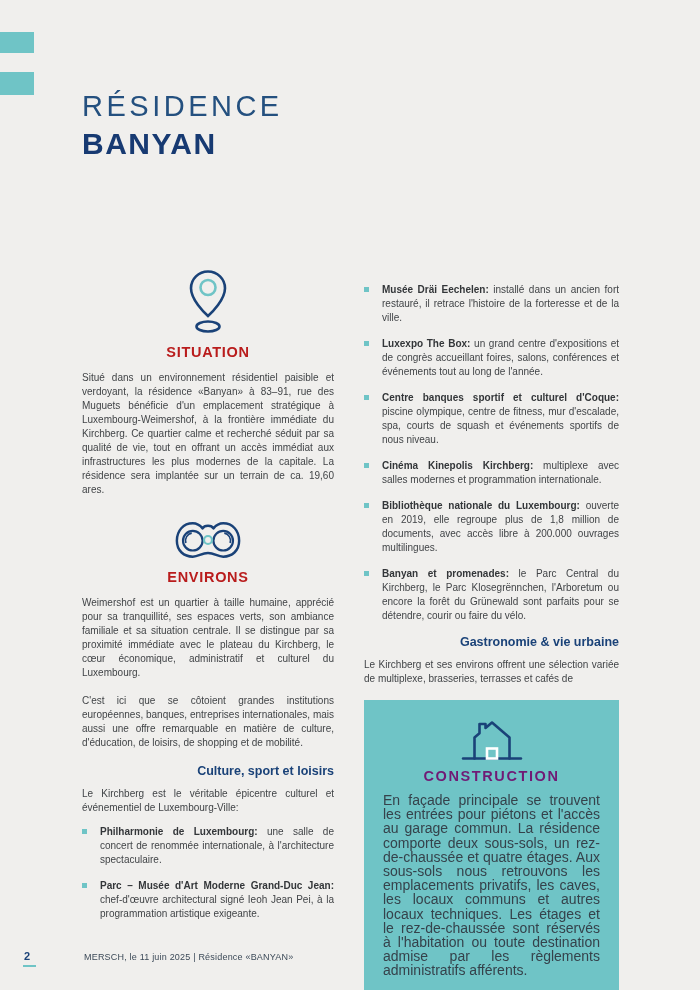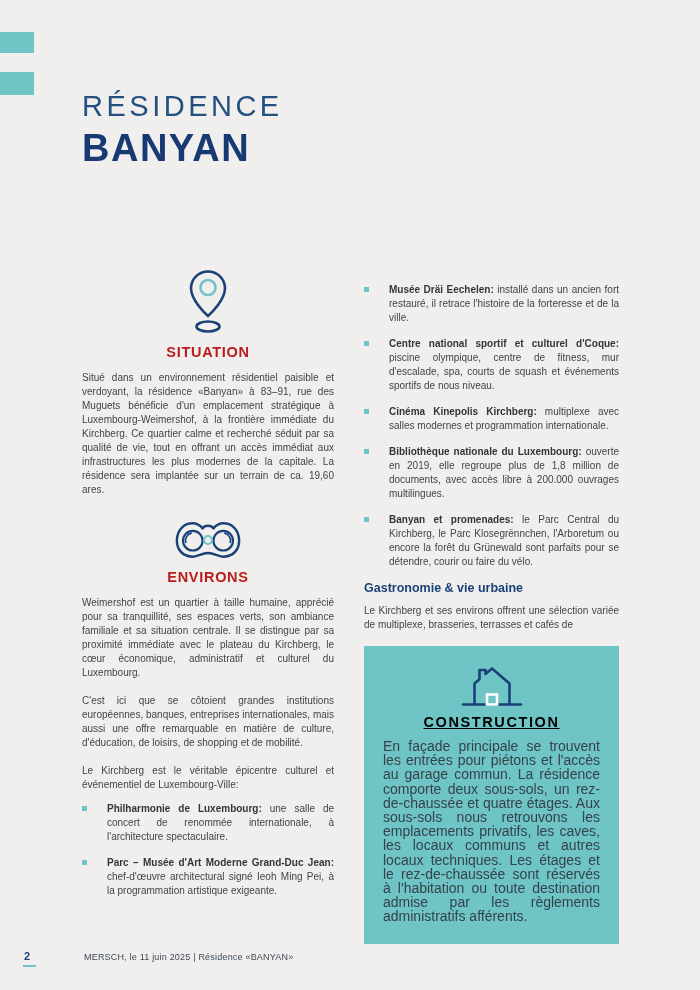--- a/index.html
+++ b/index.html
@@ -9,44 +9,44 @@
     -webkit-font-smoothing:antialiased;
   }
   
   .mark{position:absolute;left:0;background:#6fc4c6;}
   .mark-1{top:32px;width:34px;height:21px;}
   .mark-2{top:72px;width:34px;height:23px;}
 
   
   .title{position:absolute;left:82px;top:92px;line-height:1;}
   .title-line1{font-size:29px;font-weight:400;letter-spacing:3.5px;color:#24507f;}
-  .title-line2{font-size:38px;font-weight:700;letter-spacing:1.5px;color:#173a72;margin-top:8px;}
+  .title-line2{font-size:30px;font-weight:700;letter-spacing:1.5px;color:#173a72;margin-top:8px;}
 
   
   .cols{position:absolute;left:82px;top:268px;width:537px;display:flex;gap:30px;}
   .col-left{width:252px;}
   .col-right{width:255px;padding-top:15px;}
 
   .icon-center{text-align:center;}
   .section-head{font-size:14.5px;font-weight:700;color:#b91c1c;letter-spacing:.7px;
     text-align:center;margin:8px 0 11px;}
-  .sub-head{font-size:12.5px;font-weight:700;color:#1a4278;margin:14px 0 9px;}
+  .sub-head{font-size:12.5px;font-weight:700;color:#1a4278;margin:14px 0 9px;text-align:right;}
   .body-p{font-size:10px;line-height:14px;color:#414447;text-align:justify;margin:4px 0 14px;}
   .body-p:last-child{margin-bottom:0;}
 
   ul.blist{list-style:none;margin:0;padding:0;}
-  ul.blist li{display:flex;gap:20px;margin-bottom:12px;}
+  ul.blist li{display:flex;gap:13px;margin-bottom:12px;}
   .bullet-sq{flex:0 0 auto;width:5px;height:5px;background:#6fc4c6;margin-top:4px;}
   .li-text{flex:1;font-size:10px;line-height:14px;color:#414447;text-align:justify;}
   .li-lead{font-weight:700;color:#333639;}
 
   
   .construction{background:#6fc4c6;margin-top:14px;padding:12px 15px 16px;}
-  .construction-head{font-size:14.5px;font-weight:700;color:#000000;letter-spacing:1.6px;
-    text-align:center;margin:4px 0 9px;text-decoration:underline;}
+  .construction-head{font-size:14.5px;font-weight:700;color:#701a75;letter-spacing:1.6px;
+    text-align:center;margin:4px 0 9px;}
   .construction-p{font-size:14px;line-height:14.2px;color:#35424b;text-align:justify;margin:4px;}
 
   
   .footer-num{position:absolute;left:24px;top:950px;font-size:11px;font-weight:700;color:#1a4278;}
   .footer-num-rule{position:absolute;left:23px;top:965px;width:13px;height:2px;background:#6fc4c6;}
   .footer-text{position:absolute;left:84px;top:952px;font-size:9px;color:#3c4a58;letter-spacing:.2px;}
 
   svg{display:inline-block;vertical-align:top;}
 </style>
 </head>
@@ -83,44 +83,49 @@
           <circle cx="71" cy="30" r="13.5" stroke="#1a4278" stroke-width="3"></circle>
           <path d="M19.5,33 A10.5,10.5 0 0 1 27.5,19.5" stroke="#1a4278" stroke-width="2.2"></path>
           <path d="M80.5,33 A10.5,10.5 0 0 0 72.5,19.5" stroke="#1a4278" stroke-width="2.2"></path>
           <circle cx="50" cy="29" r="5.5" stroke="#6fc4c6" stroke-width="3"></circle>
         </svg>
       </div>
       <h3 class="section-head">ENVIRONS</h3>
       <p class="body-p">Weimershof est un quartier à taille humaine, apprécié pour sa tranquillité, ses espaces verts, son ambiance familiale et sa situation centrale. Il se distingue par sa proximité immédiate avec le plateau du Kirchberg, le cœur économique, administratif et culturel du Luxembourg.</p>
       <p class="body-p">C'est ici que se côtoient grandes institutions européennes, banques, entreprises internationales, mais aussi une offre remarquable en matière de culture, d'éducation, de loisirs, de shopping et de mobilité.</p>
 
+      <h4 class="sub-head">Culture, sport et loisirs</h4>
       <p class="body-p" style="margin-bottom:10px;">Le Kirchberg est le véritable épicentre culturel et événementiel de Luxembourg-Ville:</p>
 
       <ul class="blist">
         <li>
           <span class="bullet-sq"></span>
           <span class="li-text"><b class="li-lead">Philharmonie de Luxembourg:</b> <span>une salle de concert de renommée internationale, à l'architecture spectaculaire.</span></span>
         </li>
         <li>
           <span class="bullet-sq"></span>
-          <span class="li-text"><b class="li-lead">Parc – Musée d'Art Moderne Grand-Duc Jean:</b> <span>chef-d'œuvre architectural signé Ieoh Ming Pei, à la programmation artistique exigeante.</span></span>
+          <span class="li-text"><b class="li-lead">Parc – Musée d'Art Moderne Grand-Duc Jean:</b> <span>chef-d'œuvre architectural signé Ieoh Jean Pei, à la programmation artistique exigeante.</span></span>
         </li>
       </ul>
     </div>
 
     <div class="col-right">
 
       <ul class="blist">
         <li>
           <span class="bullet-sq"></span>
           <span class="li-text"><b class="li-lead">Musée Dräi Eechelen:</b> <span>installé dans un ancien fort restauré, il retrace l'histoire de la forteresse et de la ville.</span></span>
         </li>
         <li>
           <span class="bullet-sq"></span>
-          <span class="li-text"><b class="li-lead">Centre national sportif et culturel d'Coque:</b> <span>piscine olympique, centre de fitness, mur d'escalade, spa, courts de squash et événements sportifs de nous niveau.</span></span>
+          <span class="li-text"><b class="li-lead">Luxexpo The Box:</b> <span>un grand centre d'expositions et de congrès accueillant foires, salons, conférences et événements tout au long de l'année.</span></span>
+        </li>
+        <li>
+          <span class="bullet-sq"></span>
+          <span class="li-text"><b class="li-lead">Centre banques sportif et culturel d'Coque:</b> <span>piscine olympique, centre de fitness, mur d'escalade, spa, courts de squash et événements sportifs de nous niveau.</span></span>
         </li>
         <li>
           <span class="bullet-sq"></span>
           <span class="li-text"><b class="li-lead">Cinéma Kinepolis Kirchberg:</b> <span>multiplexe avec salles modernes et programmation internationale.</span></span>
         </li>
         <li>
           <span class="bullet-sq"></span>
           <span class="li-text"><b class="li-lead">Bibliothèque nationale du Luxembourg:</b> <span>ouverte en 2019, elle regroupe plus de 1,8 million de documents, avec accès libre à 200.000 ouvrages multilingues.</span></span>
         </li>
         <li>

